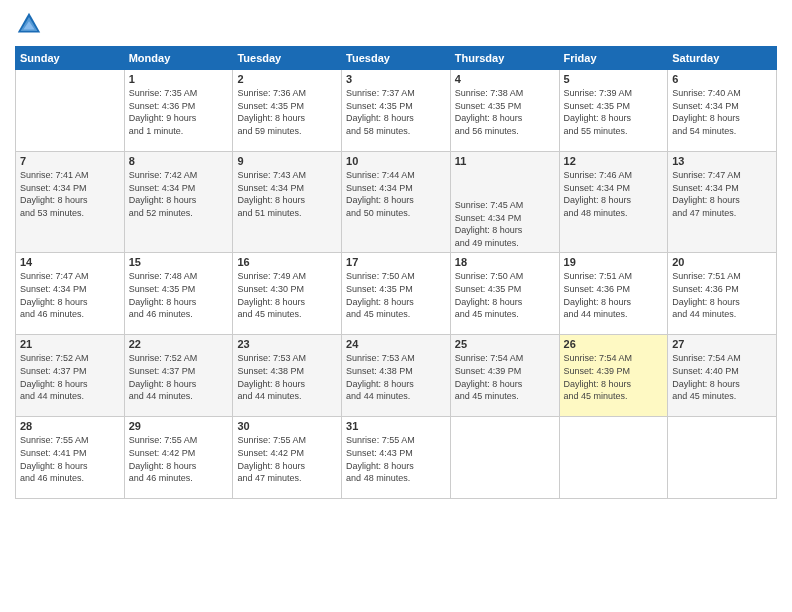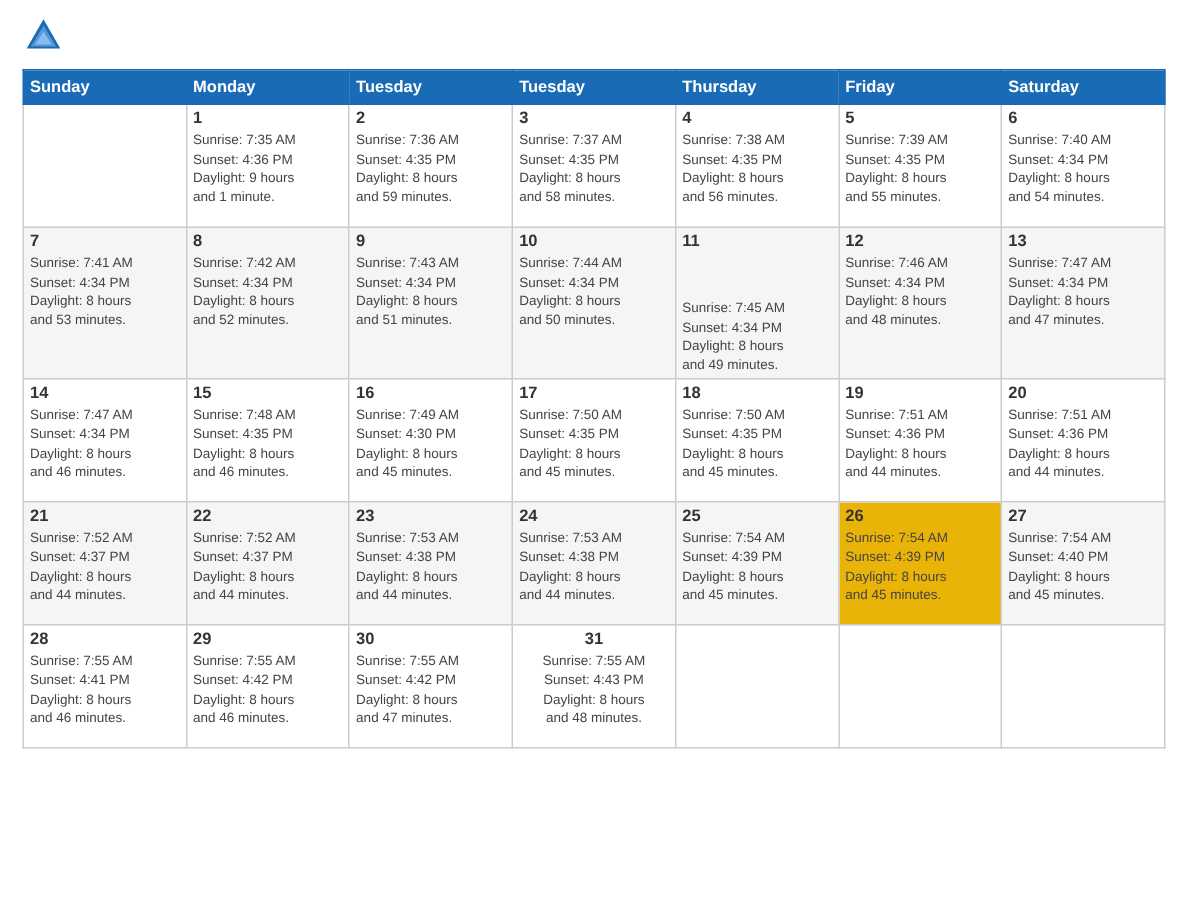--- a/index.html
+++ b/index.html
@@ -293,21 +293,21 @@
 Daylight: 8 hours
 and 44 minutes.</div>
           </td>
           <td style="background: rgb(245, 245, 245);">
             <div class="day-num">25</div>
             <div class="day-detail" style="white-space: pre-line;">Sunrise: 7:54 AM
 Sunset: 4:39 PM
 Daylight: 8 hours
 and 45 minutes.</div>
           </td>
-          <td style="background: #eab308;">
+          <td style="background: #fef9c3;">
             <div class="day-num">26</div>
             <div class="day-detail" style="white-space: pre-line;">Sunrise: 7:54 AM
 Sunset: 4:39 PM
 Daylight: 8 hours
 and 45 minutes.</div>
           </td>
           <td style="background: rgb(245, 245, 245);">
             <div class="day-num">27</div>
             <div class="day-detail" style="white-space: pre-line;">Sunrise: 7:54 AM
 Sunset: 4:40 PM
@@ -330,21 +330,21 @@
 Daylight: 8 hours
 and 46 minutes.</div>
           </td>
           <td style="background: rgb(255, 255, 255);">
             <div class="day-num">30</div>
             <div class="day-detail" style="white-space: pre-line;">Sunrise: 7:55 AM
 Sunset: 4:42 PM
 Daylight: 8 hours
 and 47 minutes.</div>
           </td>
-          <td style="background: rgb(255, 255, 255); text-align: center;">
+          <td style="background: rgb(255, 255, 255);">
             <div class="day-num">31</div>
             <div class="day-detail" style="white-space: pre-line;">Sunrise: 7:55 AM
 Sunset: 4:43 PM
 Daylight: 8 hours
 and 48 minutes.</div>
           </td>
           <td class="empty-cell"></td>
           <td class="empty-cell"></td>
           <td class="empty-cell"></td>
         </tr>

